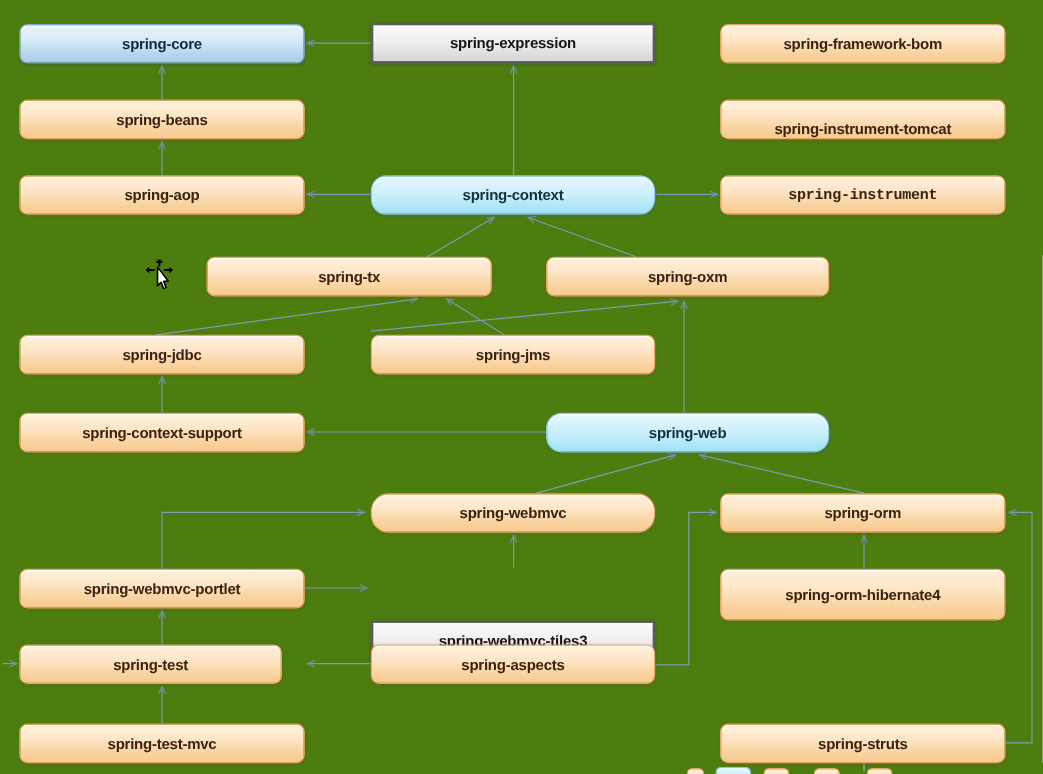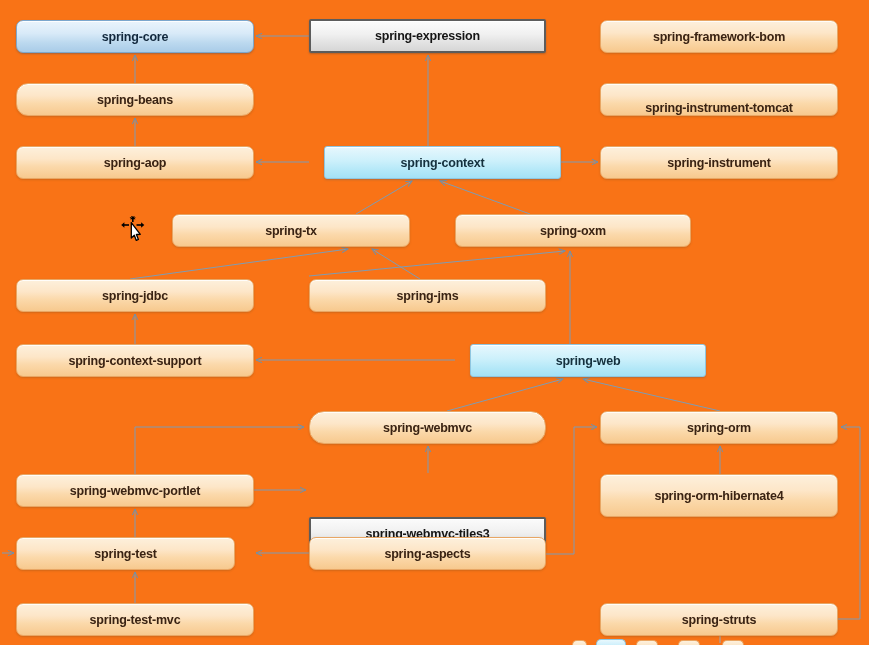--- a/index.html
+++ b/index.html
@@ -8,21 +8,21 @@
     padding: 0;
     background: #ffffff;
   }
   body {
     font-family: "Liberation Sans", sans-serif;
   }
   #canvas {
     position: relative;
     width: 869px;
     height: 645px;
-    background: #f97316;
+    background: #4d7c0f;
     overflow: hidden;
   }
   #edge-layer {
     position: absolute;
     left: 0;
     top: 0;
     width: 869px;
     height: 645px;
     pointer-events: none;
   }
@@ -49,30 +49,29 @@
         #fde6c8 38%,
         #fbd9ab 62%,
         #f7c98e 100%);
     box-shadow: 0 1px 2px rgba(120, 80, 30, 0.30),
                 inset 0 1px 0 rgba(255,255,255,0.85);
     color: #3a2313;
   }
   
   .node.blue {
     border: 1px solid #8fc6e0;
-    border-radius: 3px;
+    border-radius: 13px;
     background: linear-gradient(to bottom,
         #e7f7fd 0%,
         #ccf0fb 45%,
         #b4e8f8 75%,
         #a3e1f6 100%);
     box-shadow: 0 1px 2px rgba(40, 90, 120, 0.30),
                 inset 0 1px 0 rgba(255,255,255,0.85);
     color: #14303d;
-    margin-left: 15px;
   }
   
   .node.steel {
     border: 1px solid #7ca7cd;
     border-radius: 7px;
     background: linear-gradient(to bottom,
         #eaf4fc 0%,
         #d8eaf8 40%,
         #bcd9ef 70%,
         #a9cce8 100%);
@@ -194,33 +193,33 @@
   <div id="node-layer">
       <div class="node steel" style="left: 16px; top: 20px; width: 238px; height: 33px;">
         <span class="node-label">spring-core</span>
       </div>
       <div class="node gray" style="left: 309px; top: 19px; width: 237px; height: 34px;">
         <span class="node-label">spring-expression</span>
       </div>
       <div class="node orange" style="left: 600px; top: 20px; width: 238px; height: 33px;">
         <span class="node-label">spring-framework-bom</span>
       </div>
-      <div class="node orange" style="left: 16px; top: 83px; width: 238px; height: 33px; border-radius: 12px;">
+      <div class="node orange" style="left: 16px; top: 83px; width: 238px; height: 33px;">
         <span class="node-label">spring-beans</span>
       </div>
       <div class="node orange" style="left: 600px; top: 83px; width: 238px; height: 33px; align-items: flex-end;">
         <span class="node-label">spring-instrument-tomcat</span>
       </div>
       <div class="node orange" style="left: 16px; top: 146px; width: 238px; height: 33px;">
         <span class="node-label">spring-aop</span>
       </div>
       <div class="node blue" style="left: 309px; top: 146px; width: 237px; height: 33px;">
         <span class="node-label">spring-context</span>
       </div>
-      <div class="node orange" style="left: 600px; top: 146px; width: 238px; height: 33px;">
+      <div class="node orange" style="left: 600px; top: 146px; width: 238px; height: 33px; font-family: Liberation Mono, monospace;">
         <span class="node-label">spring-instrument</span>
       </div>
       <div class="node orange" style="left: 172px; top: 214px; width: 238px; height: 33px;">
         <span class="node-label">spring-tx</span>
       </div>
       <div class="node orange" style="left: 455px; top: 214px; width: 236px; height: 33px; align-items: center;">
         <span class="node-label">spring-oxm</span>
       </div>
       <div class="node orange" style="left: 16px; top: 279px; width: 238px; height: 33px; align-items: center;">
         <span class="node-label">spring-jdbc</span>

